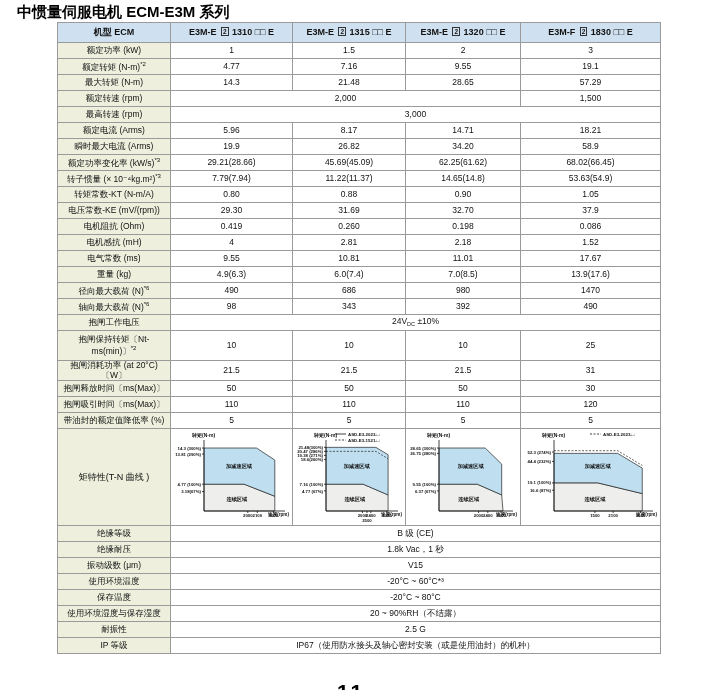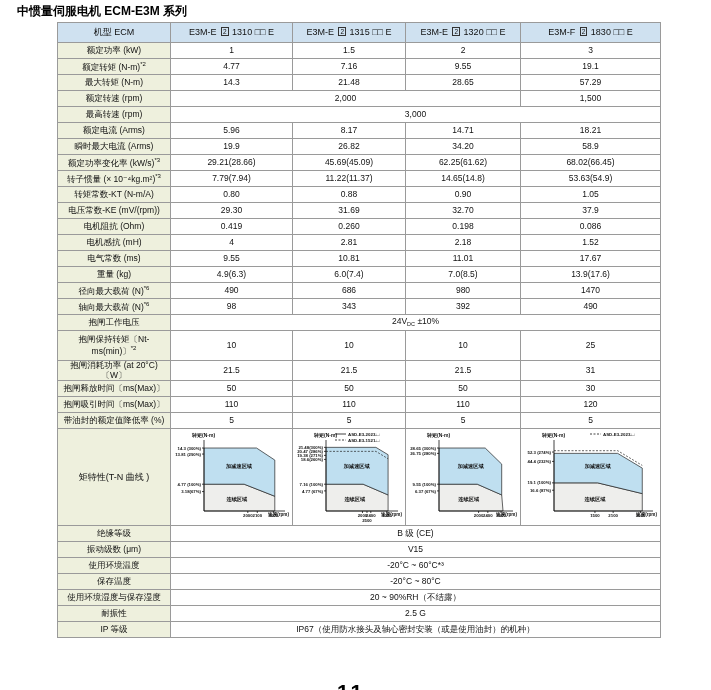--- a/index.html
+++ b/index.html
@@ -1,27 +1,27 @@
 <!DOCTYPE html>
 <html><head>
 <meta charset="utf-8">
 <style>
   html,body{margin:0;padding:0;}
   body{
     width:711px;height:690px;overflow:hidden;position:relative;background:#ffffff;
     font-family:"Liberation Sans","DejaVu Sans",sans-serif;color:#111;
   }
-  .title{position:absolute;left:17px;top:3px;font-size:12px;font-weight:bold;margin:0;color:#000;}
+  .title{position:absolute;left:17px;top:3px;font-size:15px;font-weight:bold;margin:0;color:#000;}
   table.spec{
     position:absolute;left:57px;top:22px;width:603px;
     border-collapse:collapse;table-layout:fixed;font-size:8.5px;color:#111;
   }
   table.spec th,table.spec td{border:1px solid #9a9a9a;padding:0 3px;line-height:1.12;overflow:hidden;}
   table.spec{border:1px solid #6f6f6f;}
-  thead th{background:#cfe1f0;font-size:9px;font-weight:normal;height:19px;text-align:center;border-bottom:1px solid #6f6f6f;}
+  thead th{background:#cfe1f0;font-size:9px;font-weight:bold;height:19px;text-align:center;border-bottom:1px solid #6f6f6f;}
   td.lbl{background:#eef0dd;text-align:center;height:15px;}
   td.val{text-align:center;background:#fff;height:15px;}
   tr.tall td{height:29px;}
   tr.chartsrow td{height:96px;padding:0;vertical-align:middle;}
   tr.chartsrow td.lbl{padding:0 12px;font-size:9px;}
   .supmark{font-size:6px;vertical-align:4px;}
   .submark{font-size:5.5px;vertical-align:-2px;}
   .boxed{display:inline-block;border:1px solid #333;font-size:6.5px;line-height:7px;padding:0 1px;margin:0 1px 0 2px;vertical-align:1px;}
   .tnwrap{width:100%;height:96px;display:flex;align-items:center;justify-content:center;background:#fff;}
   .page-num{position:absolute;left:337px;top:680px;font-size:21px;font-weight:bold;letter-spacing:3px;color:#000;}
@@ -329,20 +329,24 @@
               <text x="70.95" y="70.94999999999999" font-size="5.2" text-anchor="middle" fill="#111" font-weight="bold">连续区域</text>
             </svg>
           </div>
         </td>
       </tr>
       <tr>
         <td class="lbl"><span>绝缘等级</span></td>
         <td class="val" colspan="4">B 级 (CE)</td>
       </tr>
       <tr>
+        <td class="lbl"><span>绝缘耐压</span></td>
+        <td class="val" colspan="4">1.8k Vac，1 秒</td>
+      </tr>
+      <tr>
         <td class="lbl"><span>振动级数 (μm)</span></td>
         <td class="val" colspan="4">V15</td>
       </tr>
       <tr>
         <td class="lbl"><span>使用环境温度</span></td>
         <td class="val" colspan="4">-20°C ~ 60°C*³</td>
       </tr>
       <tr>
         <td class="lbl"><span>保存温度</span></td>
         <td class="val" colspan="4">-20°C ~ 80°C</td>

